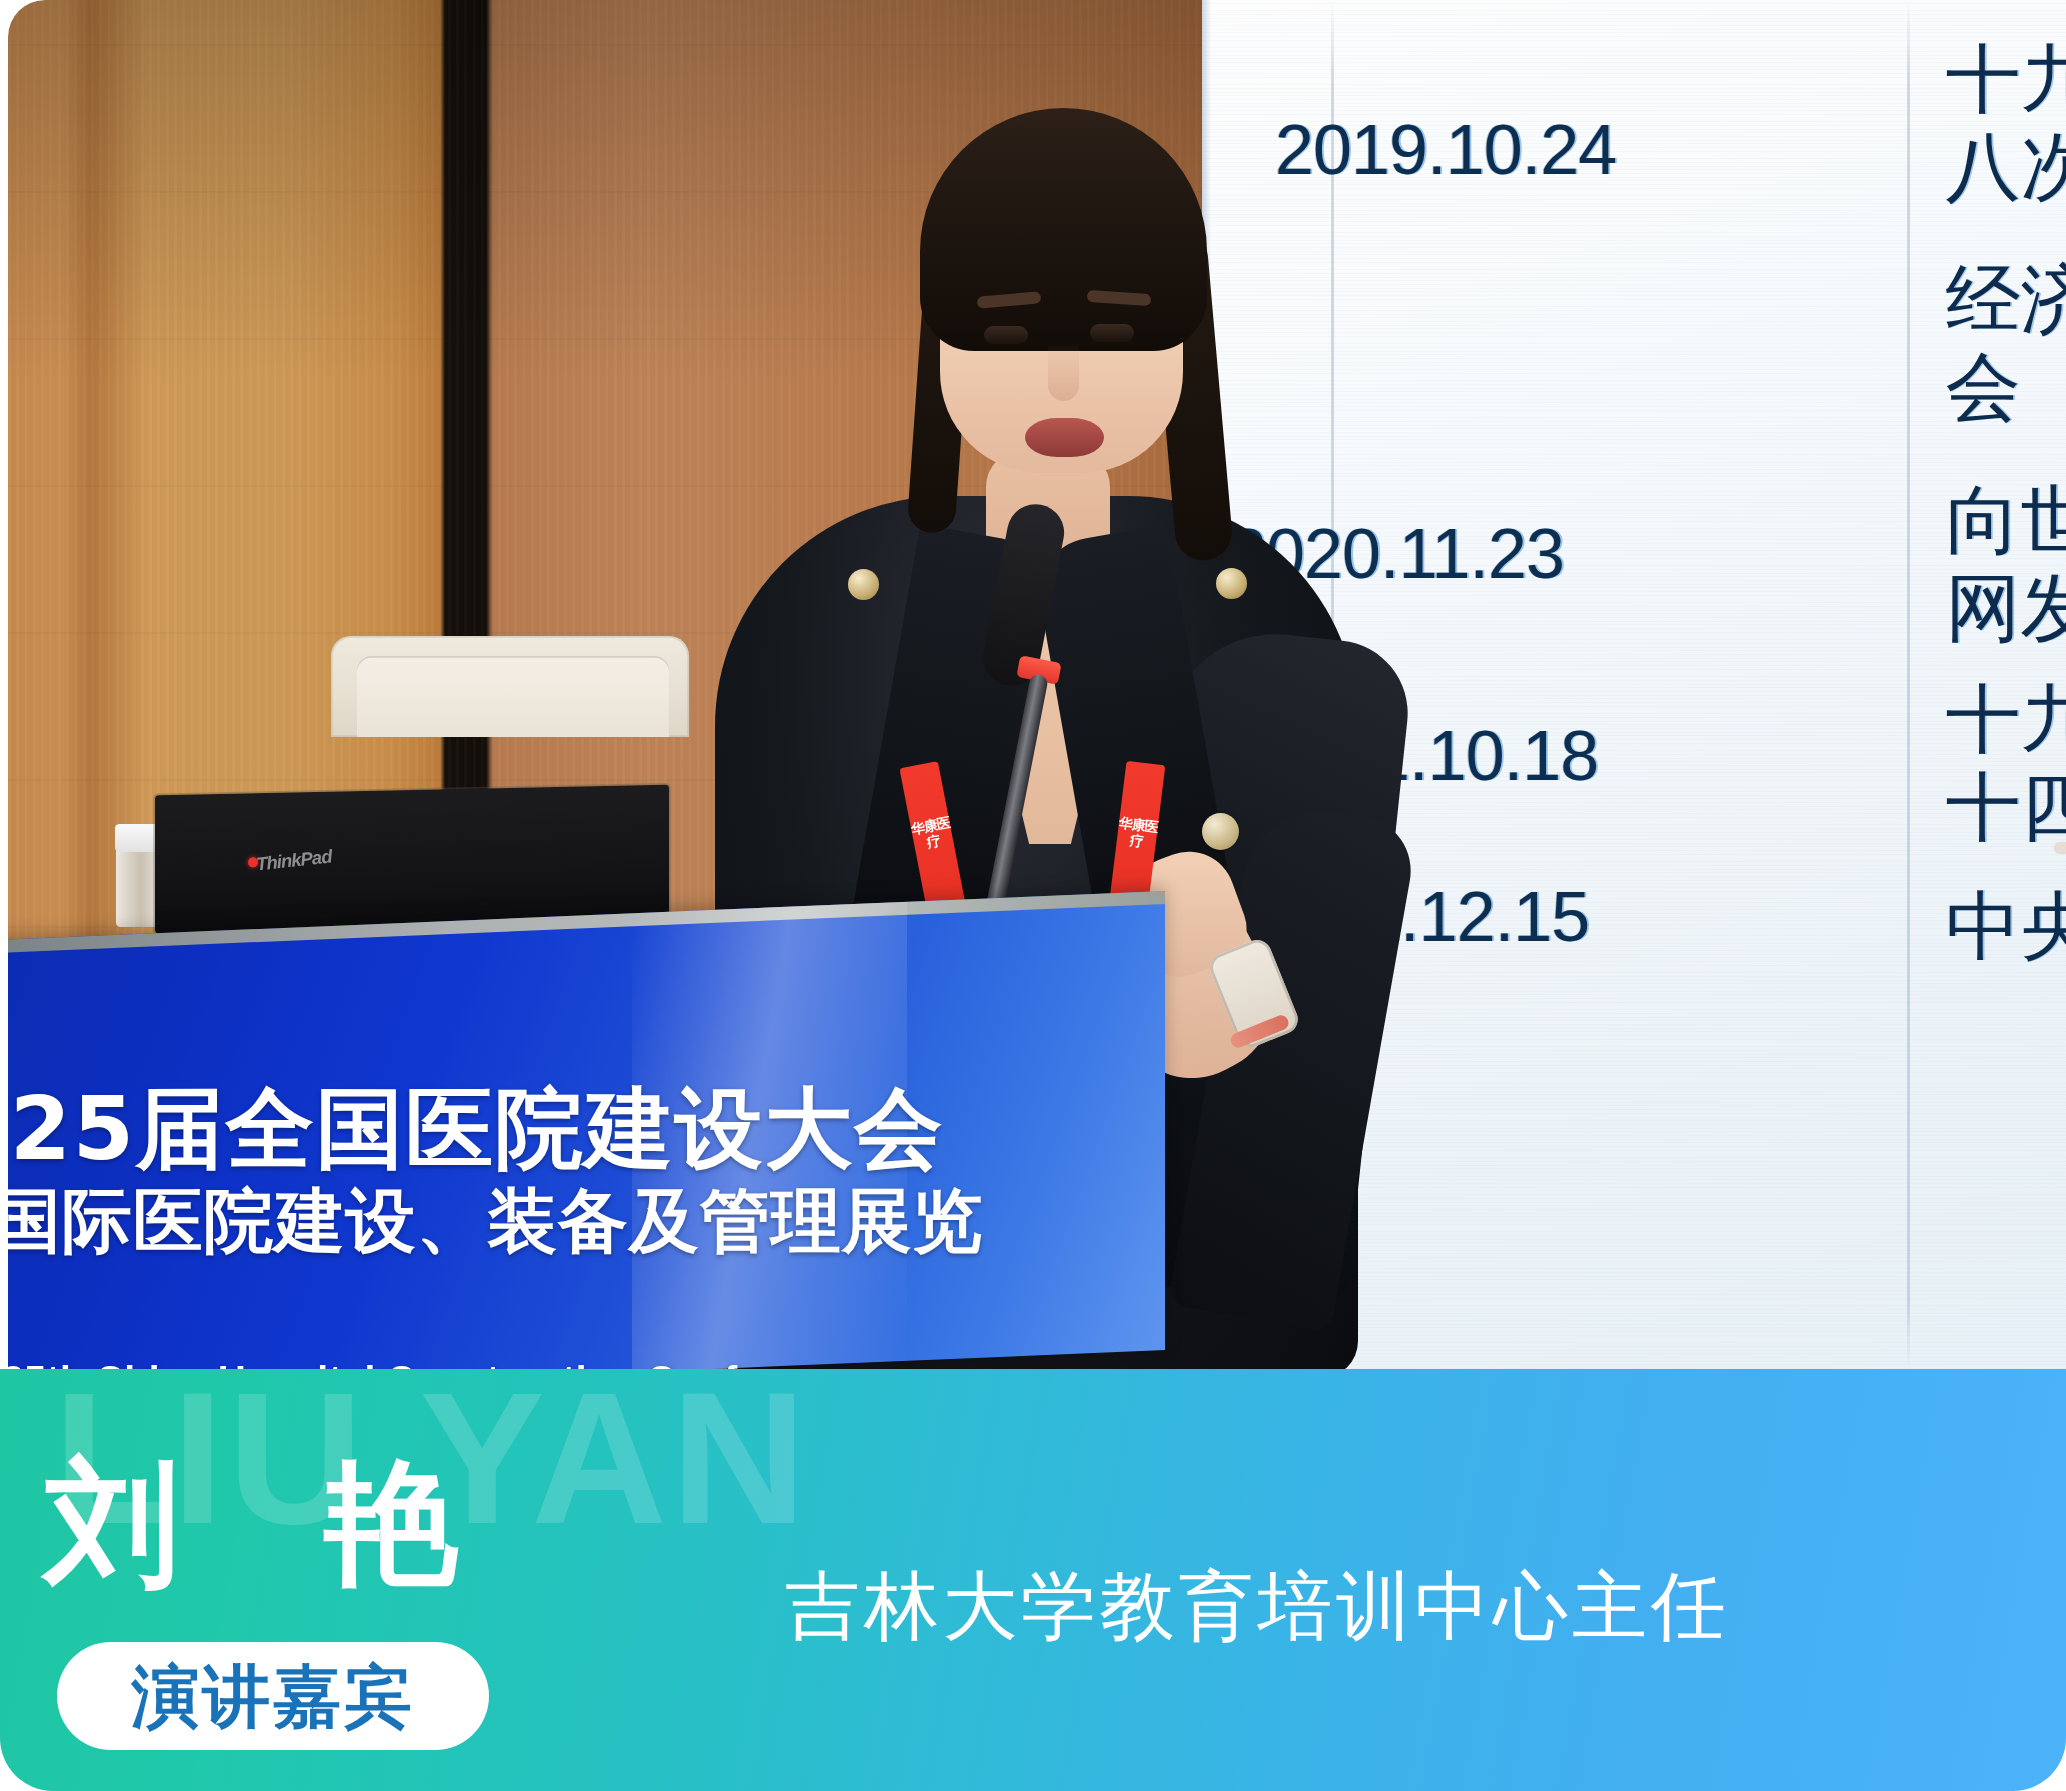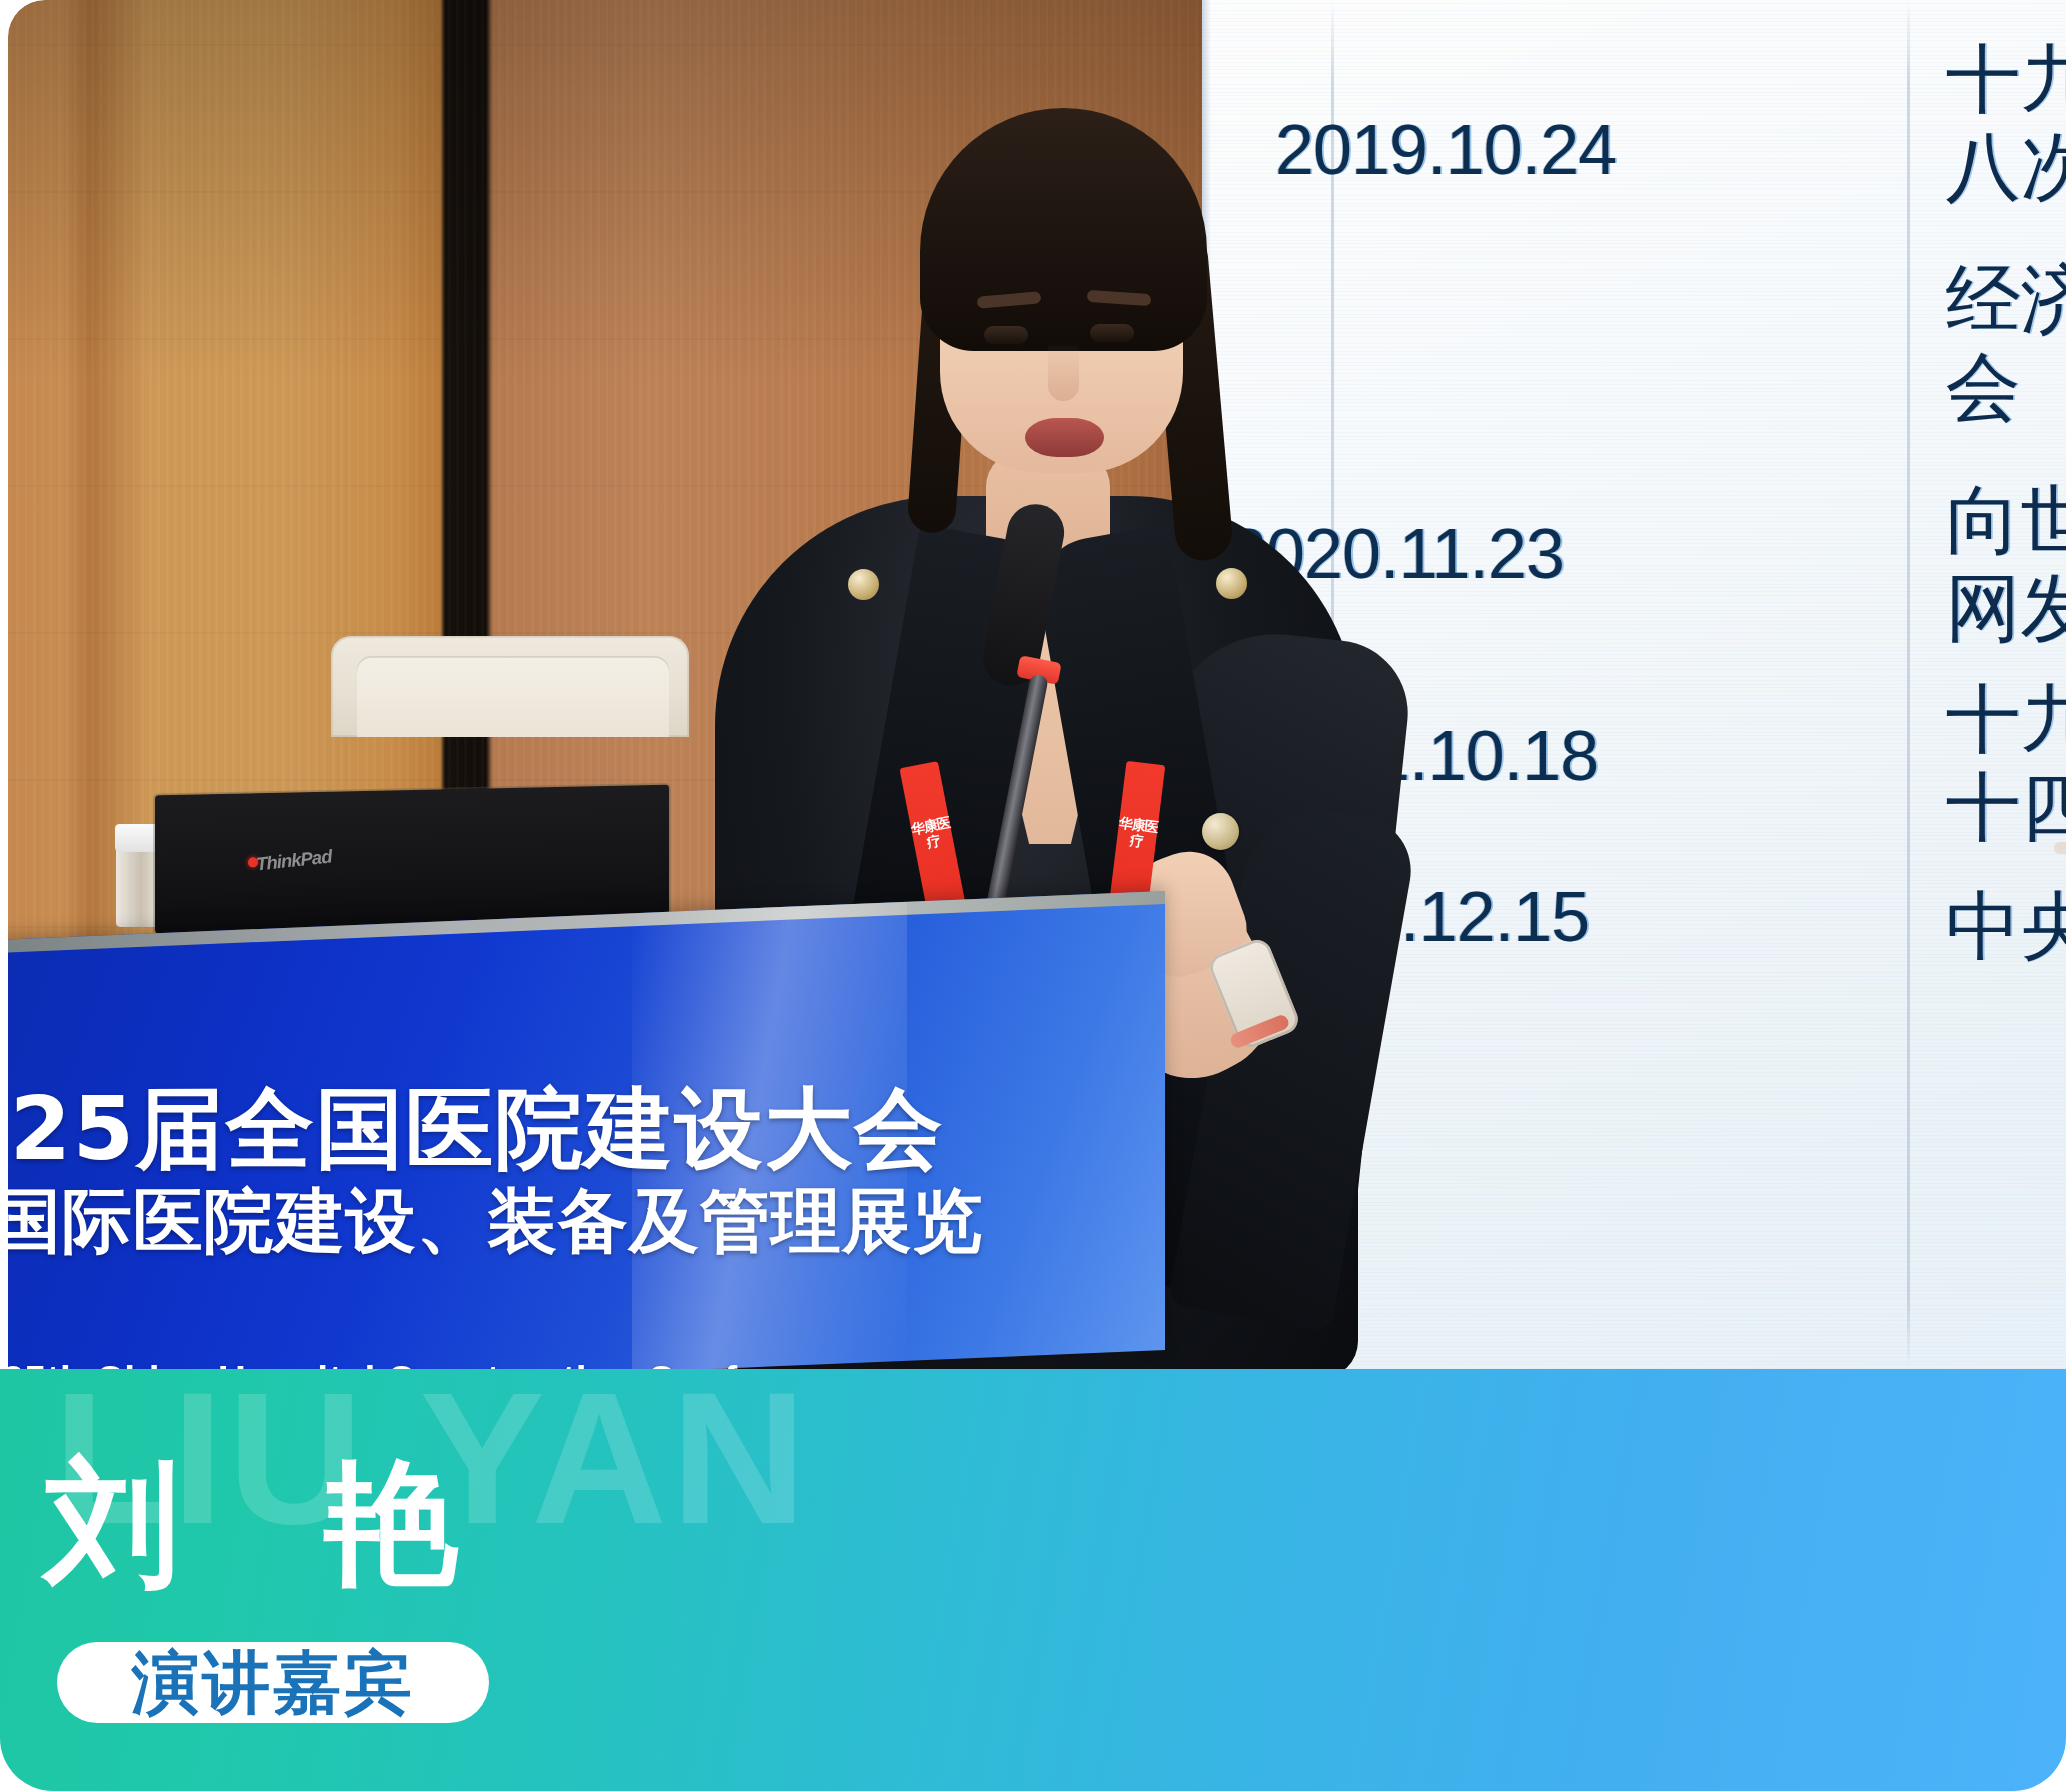--- a/index.html
+++ b/index.html
@@ -403,21 +403,21 @@
     font-size:136px;
     font-weight:700;
     color:#ffffff;
     letter-spacing:48px;
     line-height:140px;
     white-space:nowrap;
   }
   .role-badge {
     position:absolute; left:57px; top:273px;
     min-width:432px;
-    height:81px;
+    height:108px;
     background:#ffffff;
     border-radius:55px;
     display:flex; align-items:center; justify-content:center;
     padding:0 40px;
   }
   .role-badge span {
     font-family:"DejaVu Sans","Liberation Sans",sans-serif;
     font-size:68px;
     font-weight:700;
     color:#1a73b8;
@@ -552,16 +552,17 @@
     </div>
 
   </div>
 
   <div class="banner">
     <div class="watermark">LIU YAN</div>
     <div class="speaker-name">刘 艳</div>
     <div class="role-badge">
       <span>演讲嘉宾</span>
     </div>
+    <div class="speaker-title">吉林大学教育培训中心主任</div>
   </div>
 
 </div>
 
 
 </body></html>

